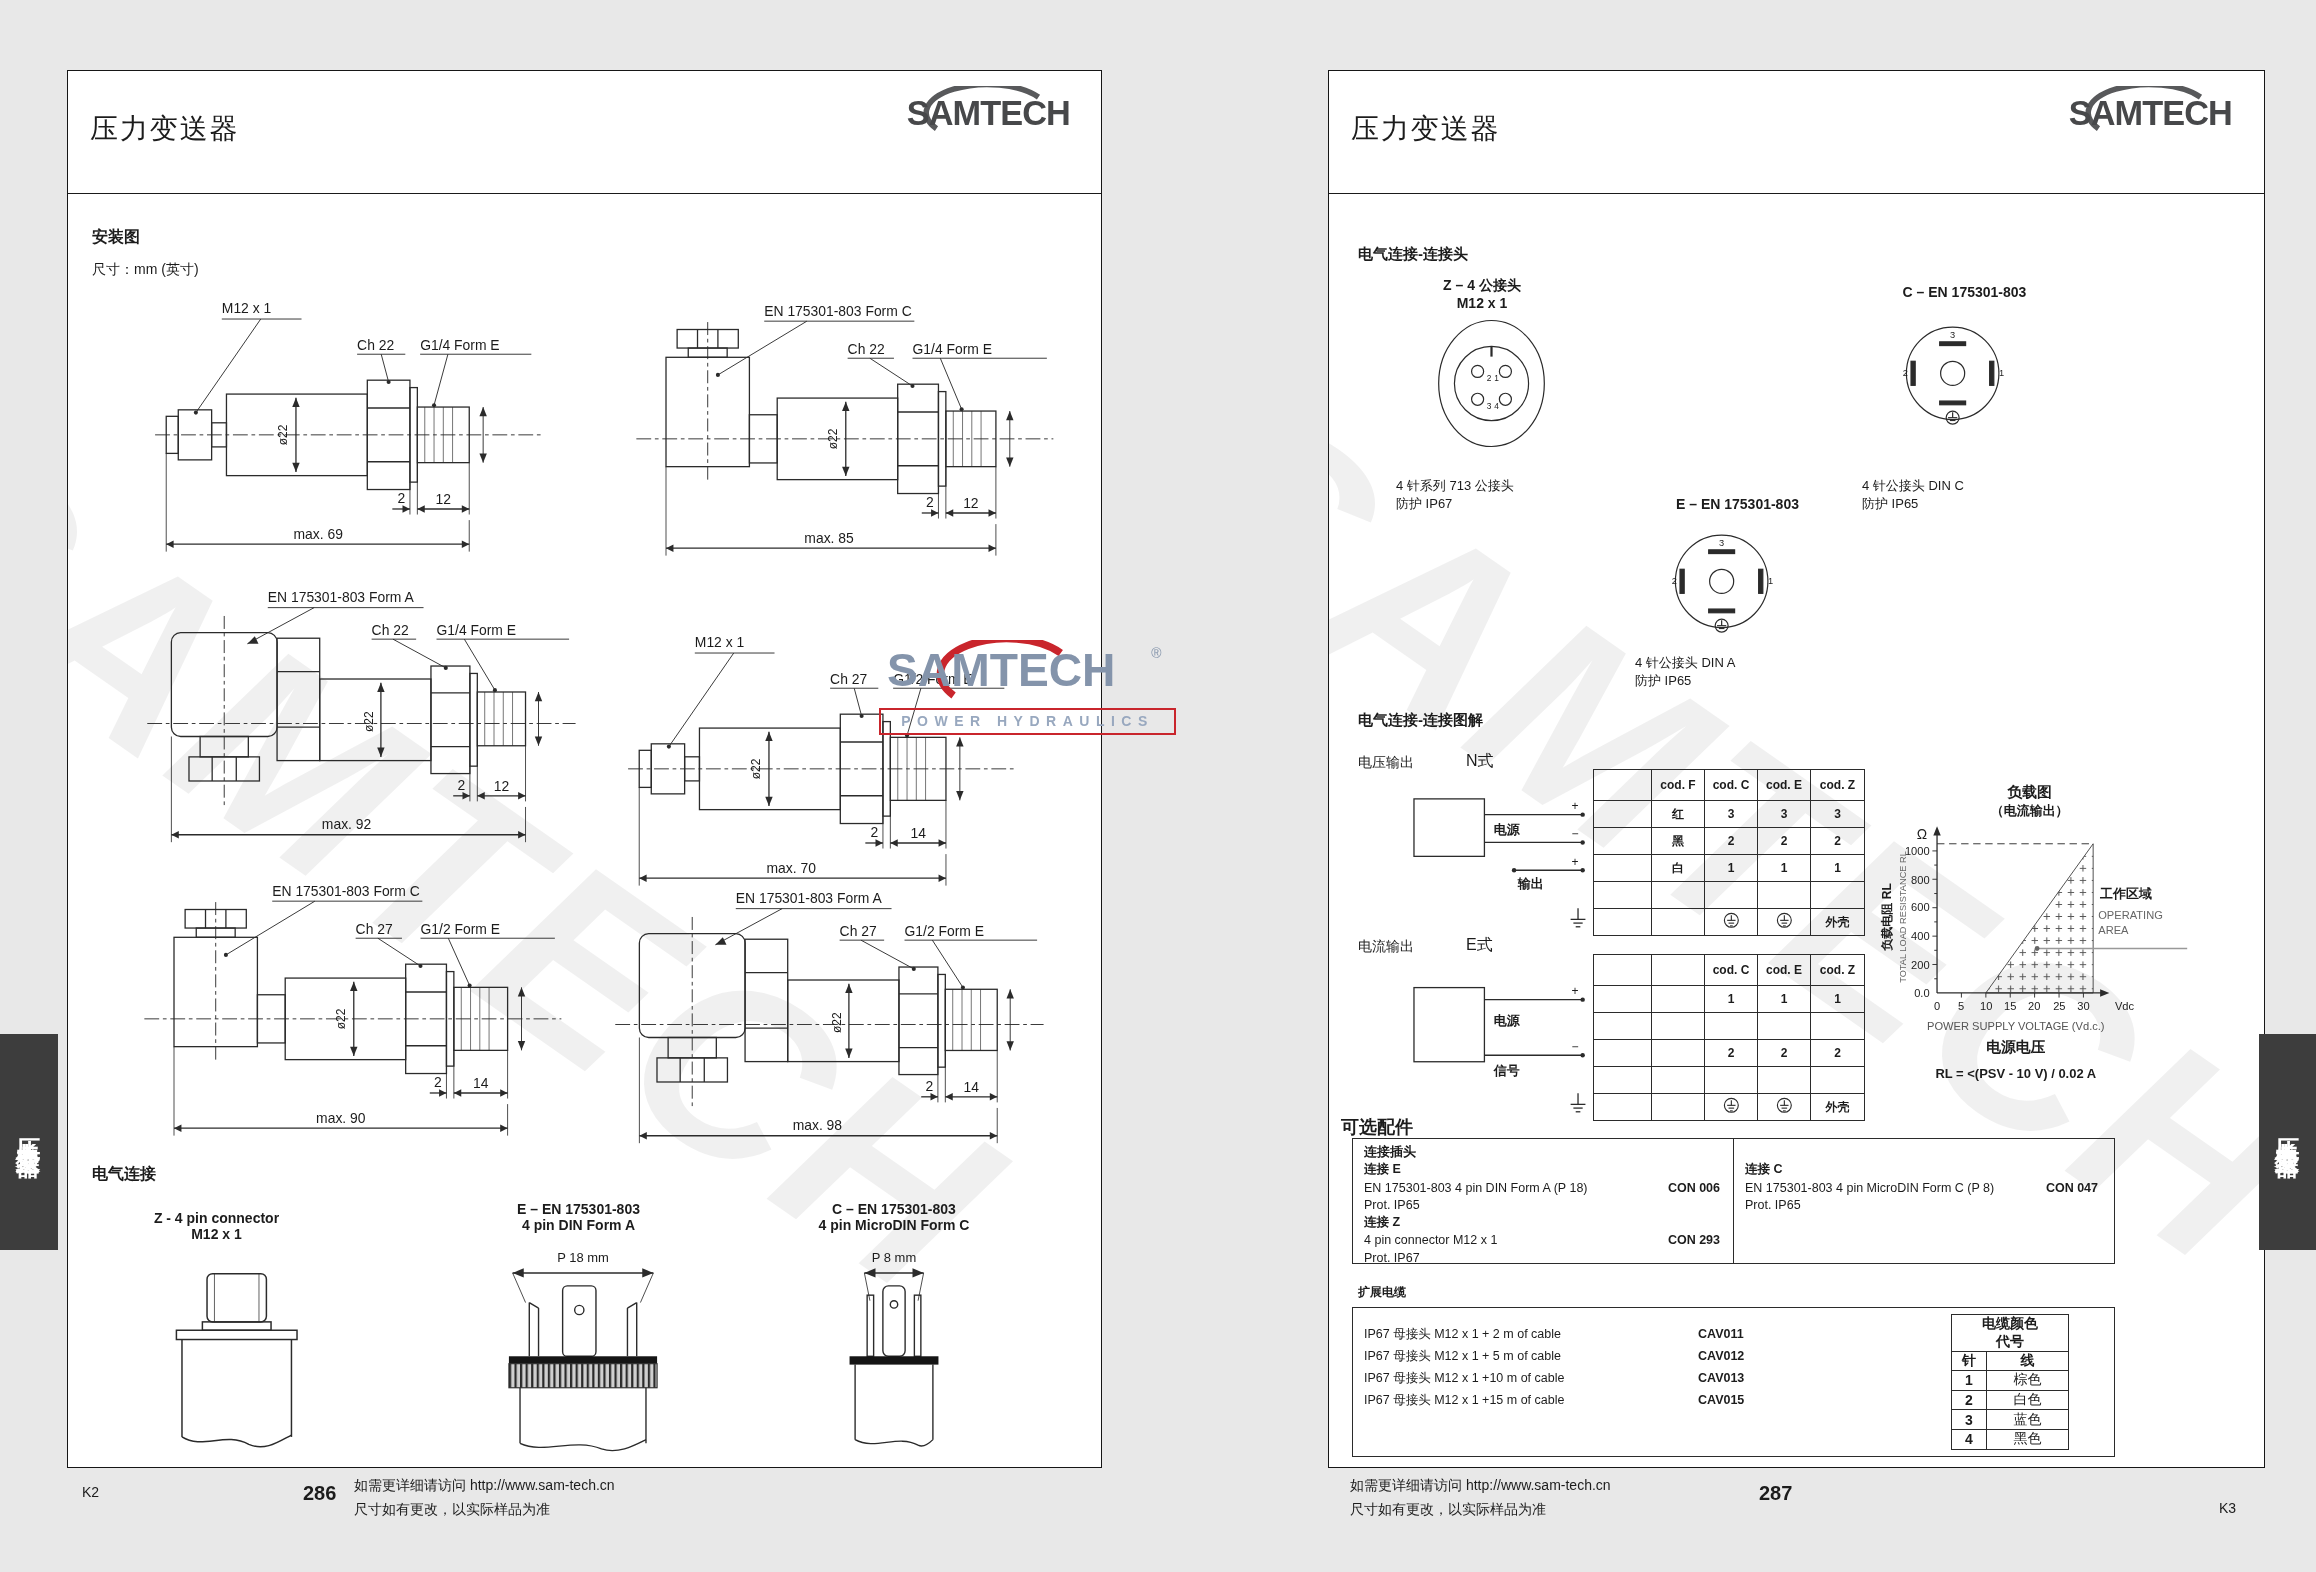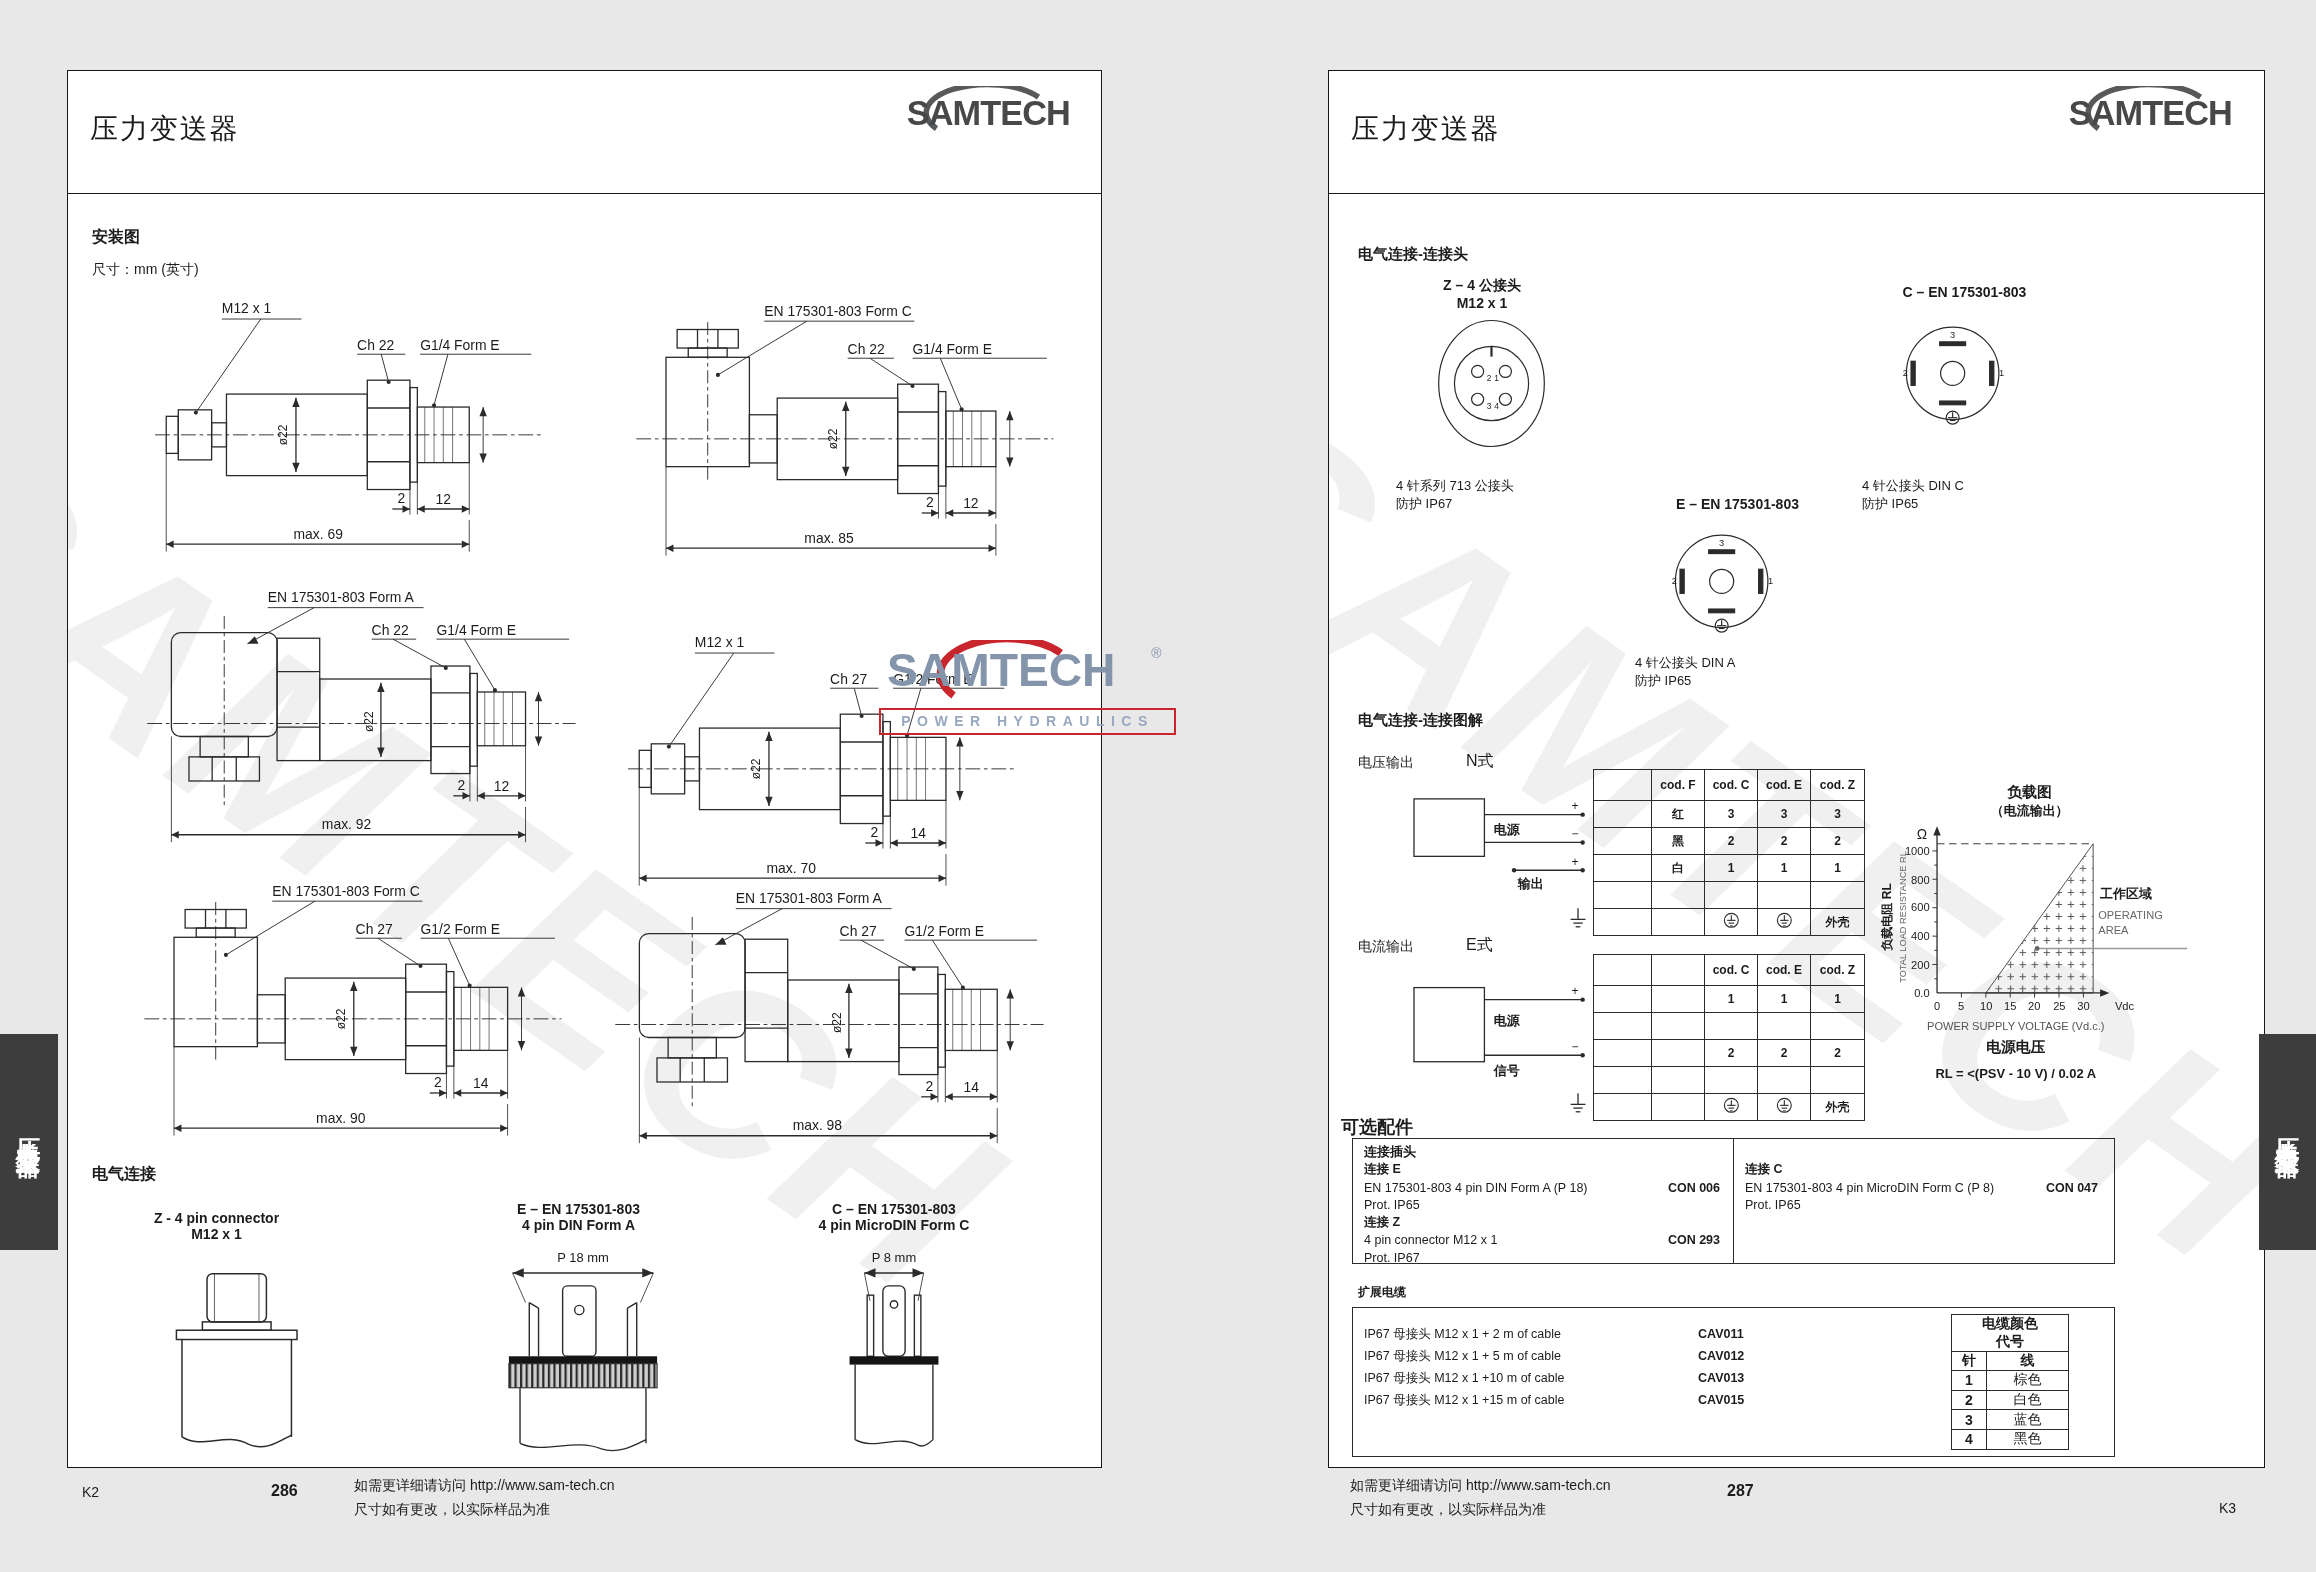--- a/index.html
+++ b/index.html
@@ -7,21 +7,21 @@
   .abs{position:absolute;}
   .t{position:absolute;white-space:nowrap;}
   .b{font-weight:bold;}
   .ctr{text-align:center;}
   .page{position:absolute;top:70px;height:1396px;background:#fff;border:1.9px solid #161616;overflow:hidden;}
   .page-left{left:67px;width:1033px;}
   .page-right{left:1328px;width:935px;}
   .page-head{position:absolute;left:0;top:0;right:0;height:122px;border-bottom:1.9px solid #1a1a1a;}
   .page-title{position:absolute;left:22px;top:39px;font-size:28px;letter-spacing:1.9px;}
   .sec{font-weight:bold;font-size:16px;} .f14{font-size:13px;} .f15{font-size:14px;}
-  .f17{font-size:16px;} .f19{font-size:16px;}
+  .f17{font-size:16px;} .f19{font-size:20px;margin-left:32px;}
   .wm{position:absolute;font-weight:bold;font-style:italic;font-size:250px;letter-spacing:7.4px;
       color:rgba(60,60,60,0.08);transform:rotate(35deg);transform-origin:0 0;pointer-events:none;}
   svg text{font-family:"Liberation Sans",sans-serif;fill:#1c1c1c;}
   .lbl{font-size:15px;}
   .dimtxt{font-size:15px;}
   .ctable{border-collapse:collapse;table-layout:fixed;}
   .ctable td{border:1.4px solid #2b2b2b;height:26px;text-align:center;font-size:12px;font-weight:bold;
     padding:0;overflow:hidden;}
   .ctable tr.hrow td{height:30px;}
   .accbox{position:absolute;border:1.4px solid #2b2b2b;background:transparent;}

